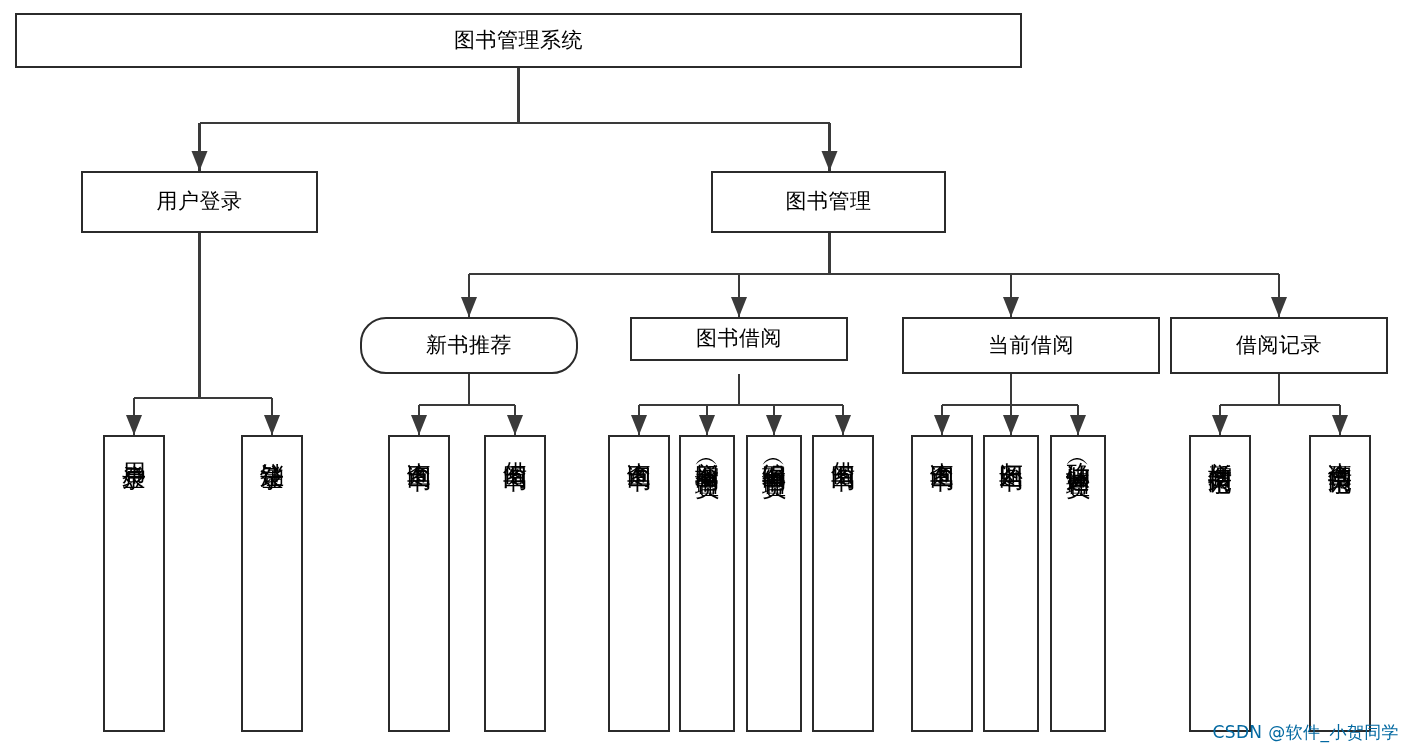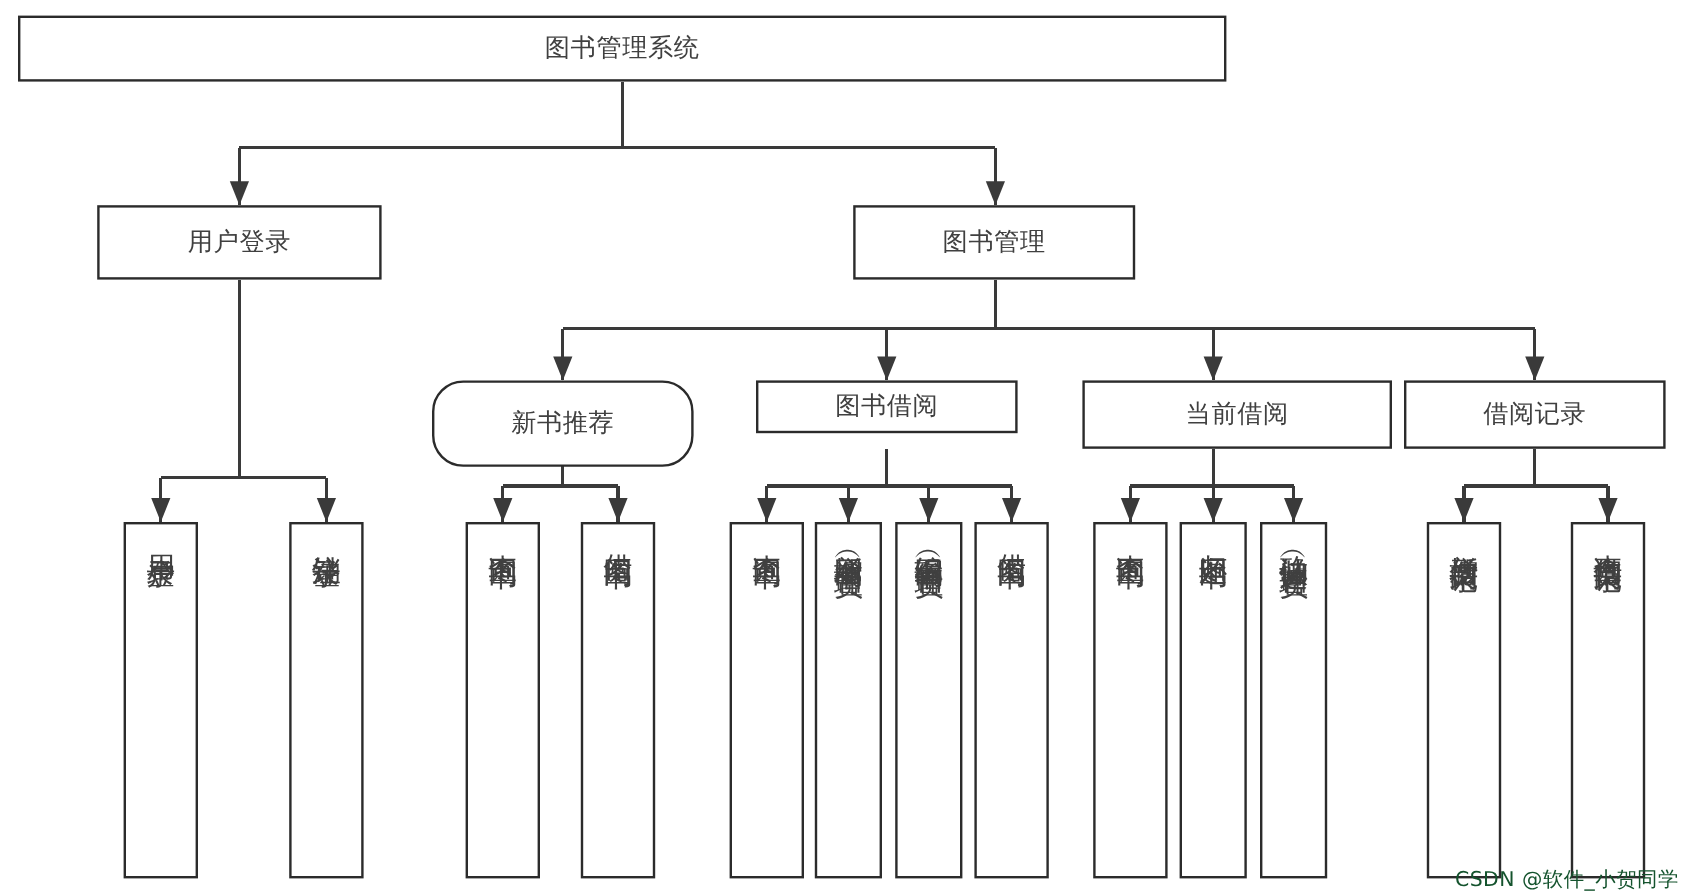--- a/index.html
+++ b/index.html
@@ -29,21 +29,21 @@
     position: absolute;
     box-sizing: border-box;
     background: #ffffff;
     border: 2px solid #2b2b2b;
     display: flex;
     align-items: center;
     justify-content: center;
     z-index: 3;
   }
   .node .label {
-    color: #404040;
+    color: #000000;
     letter-spacing: 0.5px;
     line-height: 1.12;
     white-space: nowrap;
   }
   .node.horizontal .label {
     font-size: 21px;
   }
   .node.vertical {
     align-items: flex-start;
     justify-content: center;
@@ -54,21 +54,21 @@
     text-orientation: upright;
     font-size: 24px;
     letter-spacing: 2px;
     line-height: 1;
   }
   .watermark {
     position: absolute;
     right: 6px;
     bottom: 3px;
     font-size: 17px;
-    color: #14532d;
+    color: #0369a1;
     z-index: 6;
     white-space: nowrap;
     letter-spacing: 0.4px;
   }
 </style>
 </head>
 <body>
 
 <div id="canvas">
   <svg id="edges" viewBox="0 0 1405 747" xmlns="http://www.w3.org/2000/svg">
@@ -128,21 +128,21 @@
   <div id="nodes">
       <div class="node horizontal" style="left: 15px; top: 13px; width: 1007px; height: 55px;">
         <span class="label">图书管理系统</span>
       </div>
       <div class="node horizontal" style="left: 81px; top: 171px; width: 237px; height: 62px;">
         <span class="label">用户登录</span>
       </div>
       <div class="node horizontal" style="left: 711px; top: 171px; width: 235px; height: 62px;">
         <span class="label">图书管理</span>
       </div>
-      <div class="node horizontal" style="left: 360px; top: 317px; width: 218px; height: 72px; border-radius: 26px;">
+      <div class="node horizontal" style="left: 360px; top: 317px; width: 218px; height: 57px; border-radius: 26px;">
         <span class="label">新书推荐</span>
       </div>
       <div class="node horizontal" style="left: 630px; top: 317px; width: 218px; height: 44px; text-align: right;">
         <span class="label">图书借阅</span>
       </div>
       <div class="node horizontal" style="left: 902px; top: 317px; width: 258px; height: 57px;">
         <span class="label">当前借阅</span>
       </div>
       <div class="node horizontal" style="left: 1170px; top: 317px; width: 218px; height: 57px; text-align: center;">
         <span class="label">借阅记录</span>

